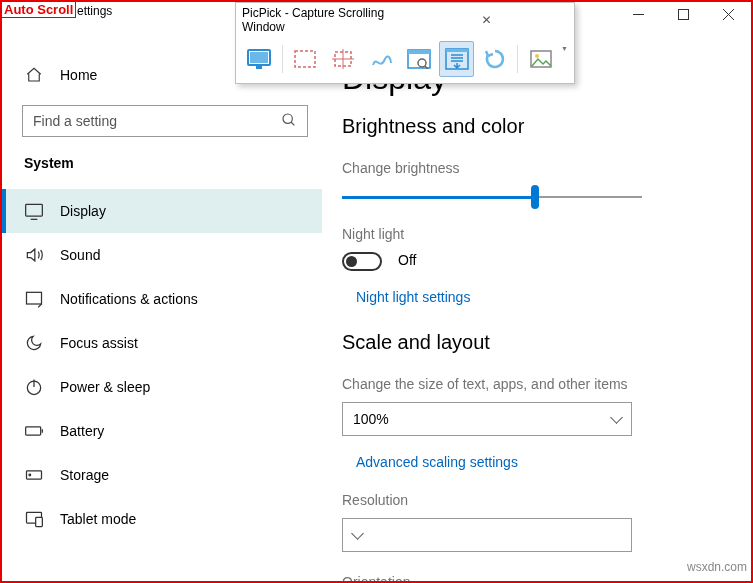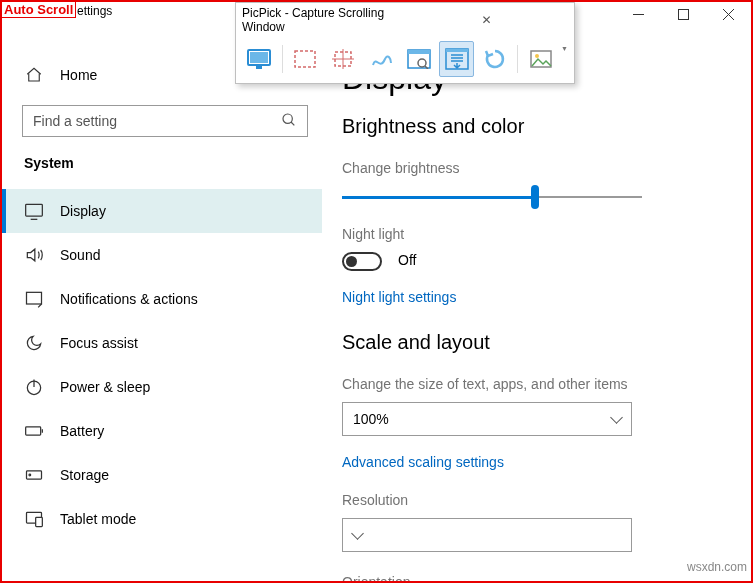--- a/index.html
+++ b/index.html
@@ -25,21 +25,21 @@
   .page-title { font-size: 32px; font-weight: 400; margin-top: 58px; letter-spacing: 0; }
   .h2 { font-size: 20px; font-weight: 400; margin-top: 18px; }
   .label { font-size: 14px; margin-top: 22px; color:#737373;}
   .slider-wrap { margin-top: 14px; width: 300px; position: relative; height: 14px; }
   .slider-track-l { position: absolute; left:0; top: 6px; height: 3px; background:#0078d4; }
   .slider-track-r { position: absolute; right:0; top: 6px; height: 2px; background:#9a9a9a; }
   .slider-thumb { position: absolute; top: -5px; width: 8px; height: 24px; background:#0078d4; border-radius: 4px; }
   .toggle-row { display:flex; align-items:flex-start; gap:16px; margin-top:10px; }
   .toggle { width: 40px; height: 19px; border: 2px solid #333; border-radius: 10px; position: relative; }
   .toggle-knob { position: absolute; width: 11px; height: 11px; background:#333; border-radius:50%; top:2px; left:2px; }
-  .link { color:#0067c0; font-size:14px; margin-top:18px; display:block; }
+  .link { color:#0067c0; font-size:14px; margin-top:18px; display:block;margin-left:14px; }
   .dropdown { margin-top:10px; width:290px; height:34px; border:1px solid #999; display:flex; align-items:center; padding:0 10px; justify-content:space-between; font-size:14px; }
   .chev { border: solid #555; border-width: 0 1.5px 1.5px 0; display:inline-block; padding:4px; transform: rotate(45deg); margin-bottom:3px;}
 
   
   .picpick { position: absolute; top: 2px; left: 235px; width: 340px; background:#fff; border:1px solid #bfbfbf; box-shadow: 3px 3px 6px rgba(0,0,0,0.2); z-index: 70; }
   .pp-title { display:flex; align-items:center; padding: 3px 6px; font-size:12px; }
   .pp-title span { flex:1; }
   .pp-close { width:16px; text-align:center; color:#555; }
   .pp-tools { display:flex; gap: 3px; padding: 4px 6px 6px; align-items:center;}
   .pp-btn { width: 36px; height: 36px; border:1px solid transparent; border-radius:2px; display:flex; align-items:center; justify-content:center;}

